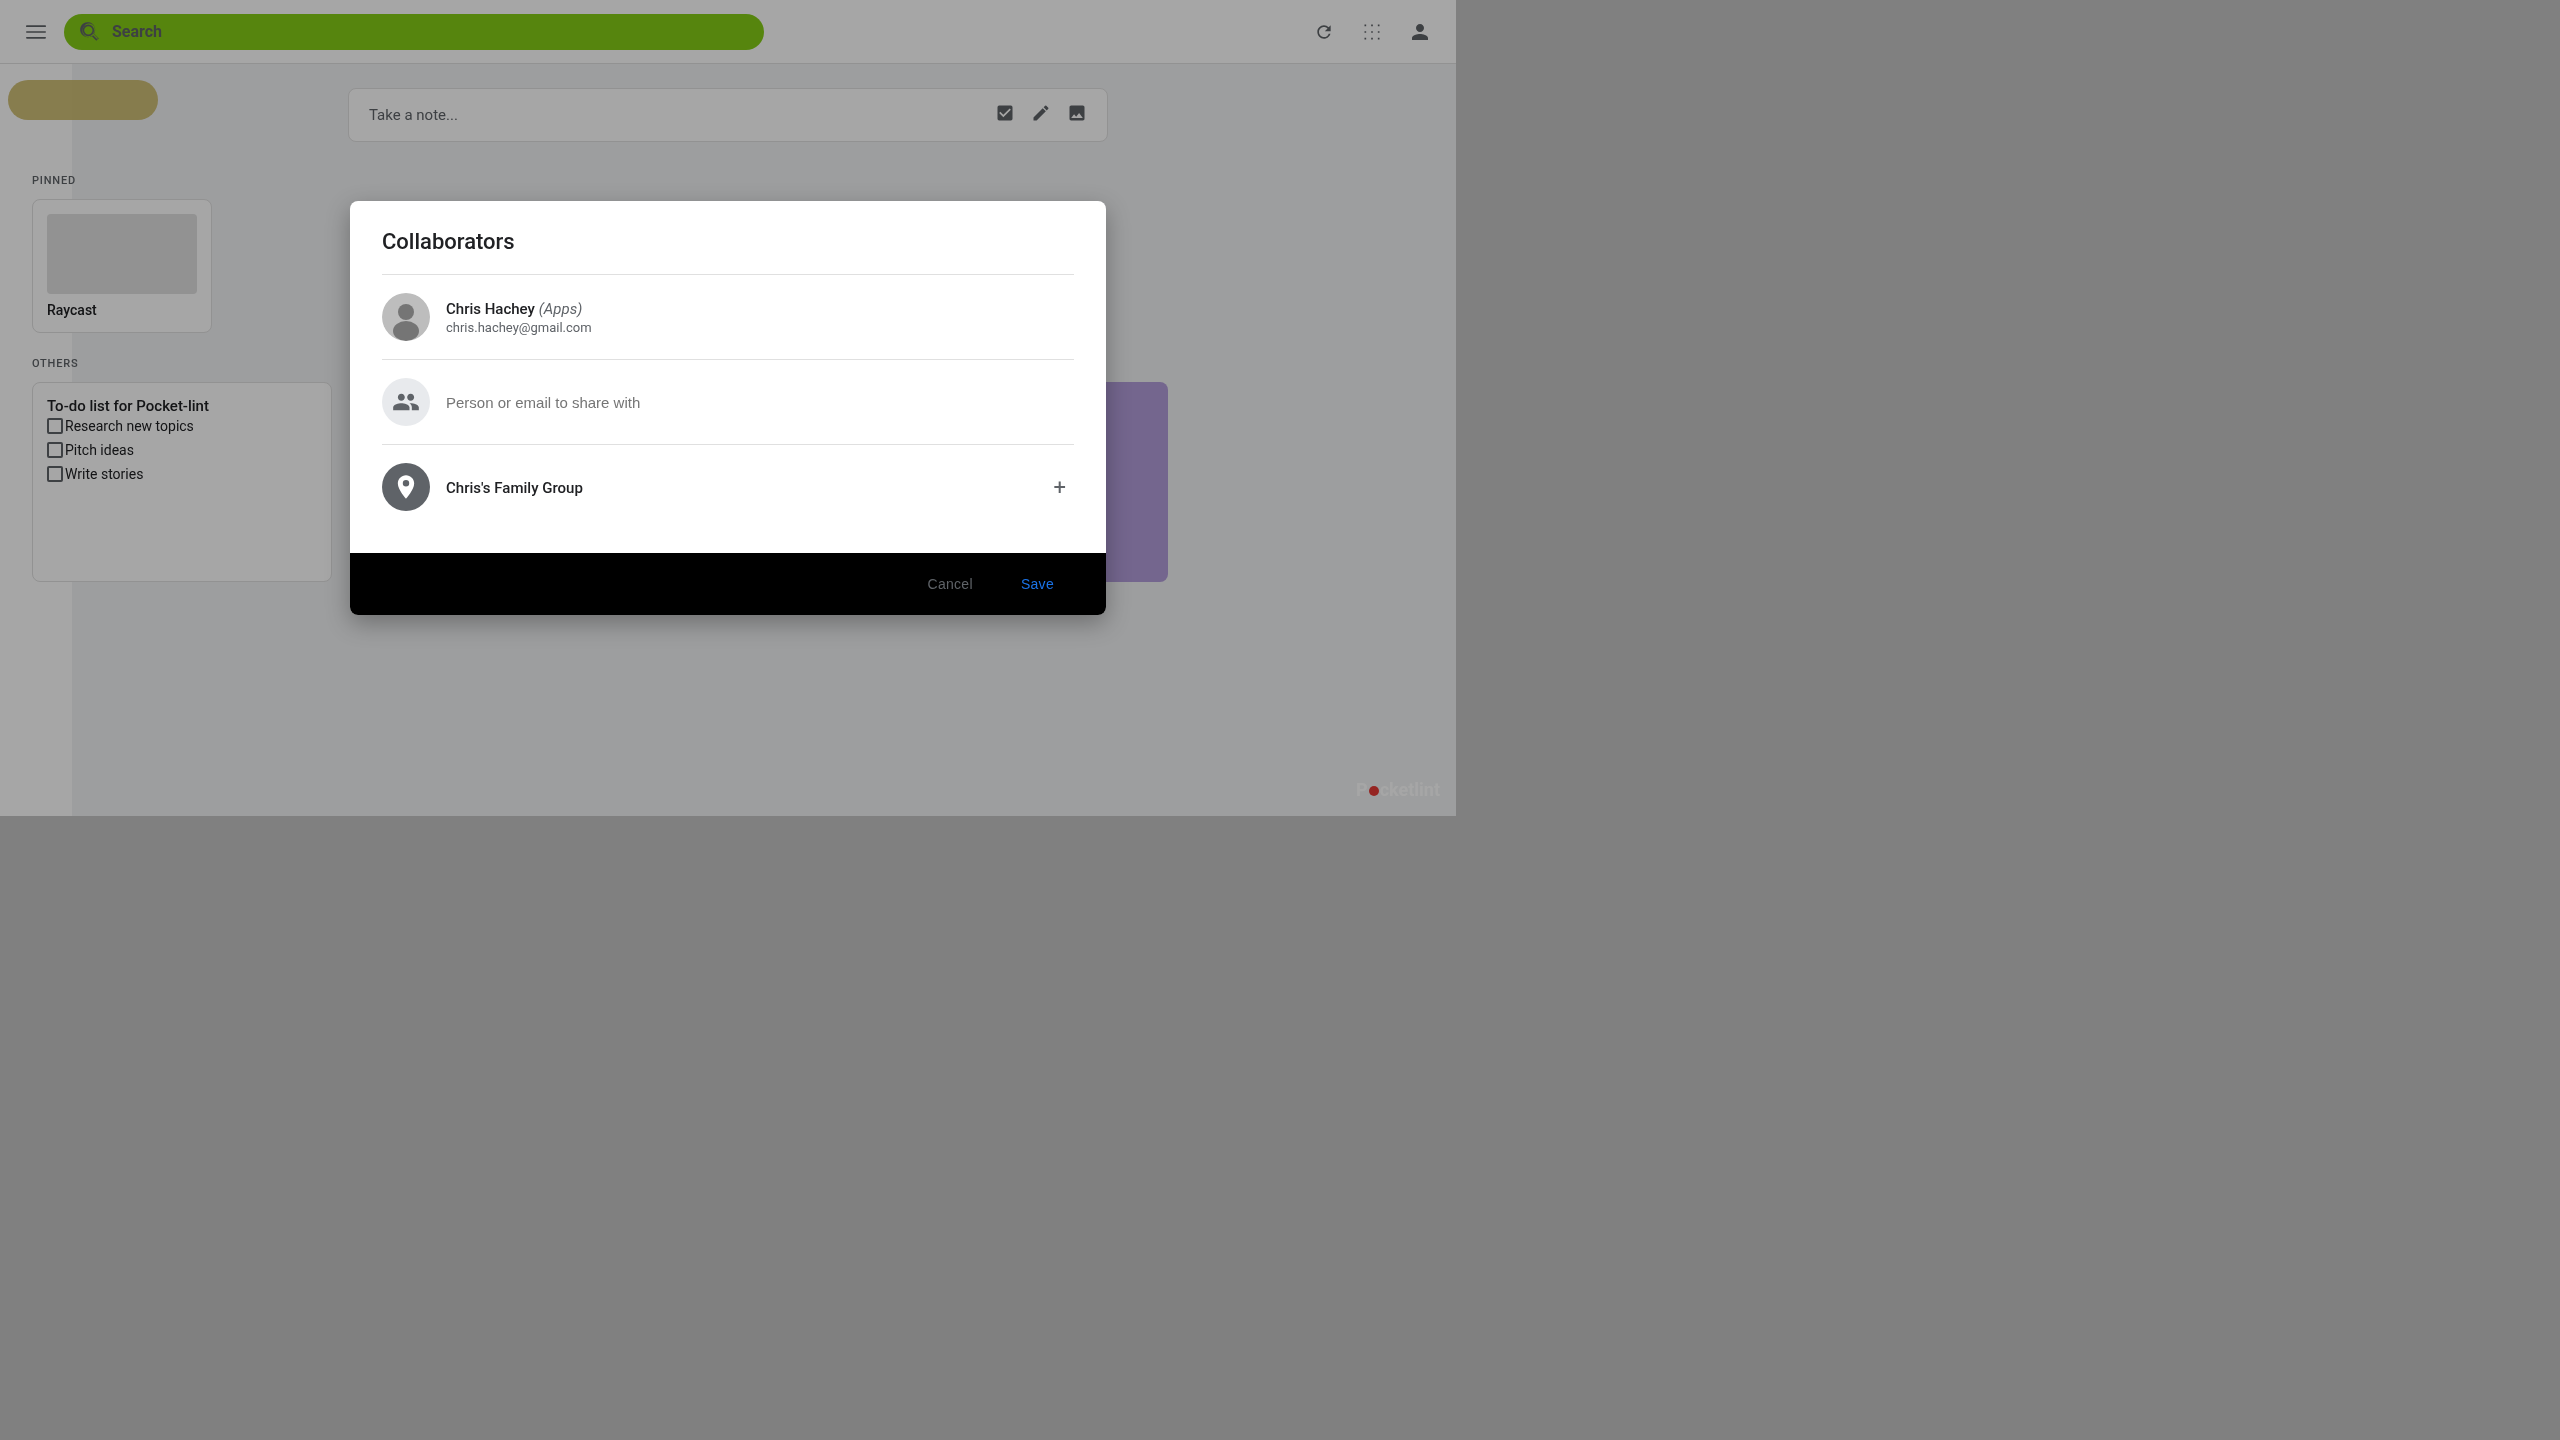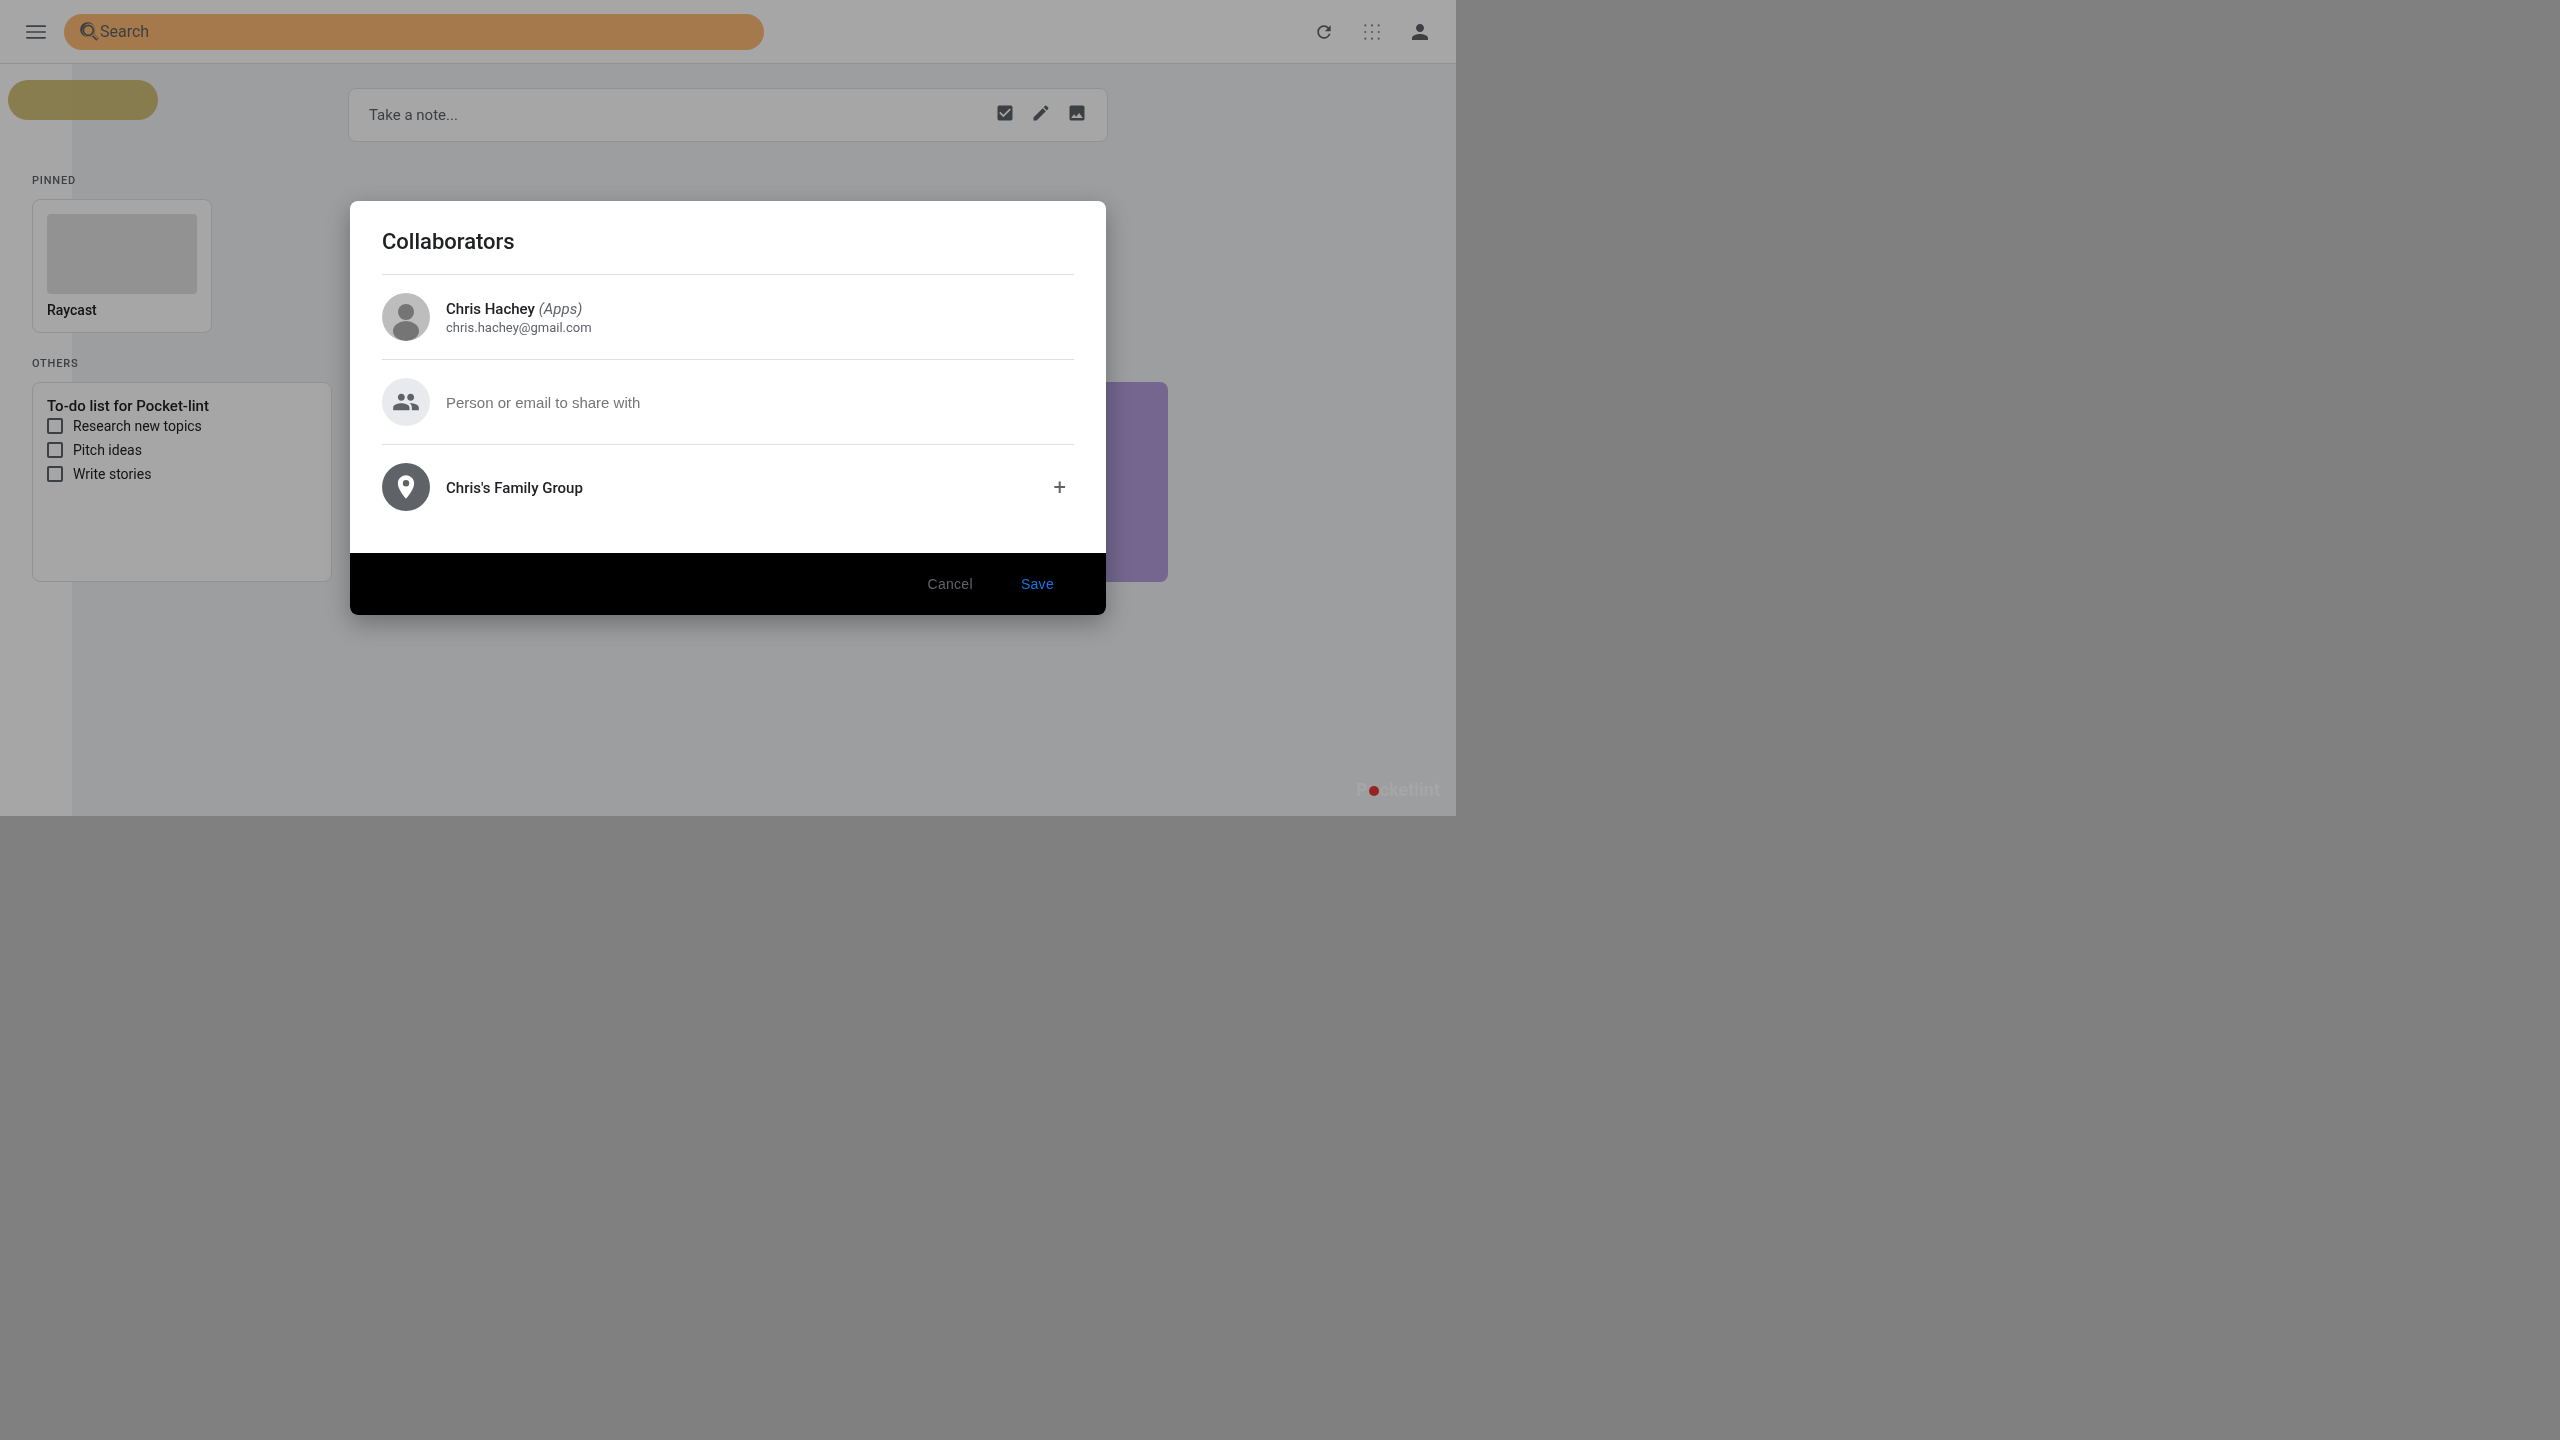--- a/index.html
+++ b/index.html
@@ -36,26 +36,28 @@
       width: 40px; height: 40px;
       display: flex; align-items: center; justify-content: center;
       border-radius: 50%;
       cursor: pointer;
       flex-shrink: 0;
     }
 
     .search-bar {
       display: flex;
       align-items: center;
-      background: #fdba74;
+      background: #84cc16;
       border-radius: 24px;
       padding: 8px 16px;
       flex: 1;
       max-width: 700px;
       margin-left: 8px;
+      gap: 12px;
+      font-weight: bold;
     }
 
     .search-bar-text {
       color: #5f6368;
       font-size: 16px;
       flex: 1;
     }
 
     .header-actions {
       margin-left: auto;
@@ -174,21 +176,21 @@
     .note-card-others-title {
       font-size: 15px;
       font-weight: 500;
       color: #202124;
       margin-bottom: 3px;
     }
 
     .checklist-item {
       display: flex;
       align-items: center;
-      gap: 10px;
+      gap: 2px;
       margin-bottom: 8px;
     }
 
     .checkbox {
       width: 16px; height: 16px;
       border: 2px solid #5f6368;
       border-radius: 2px;
       flex-shrink: 0;
     }
 

